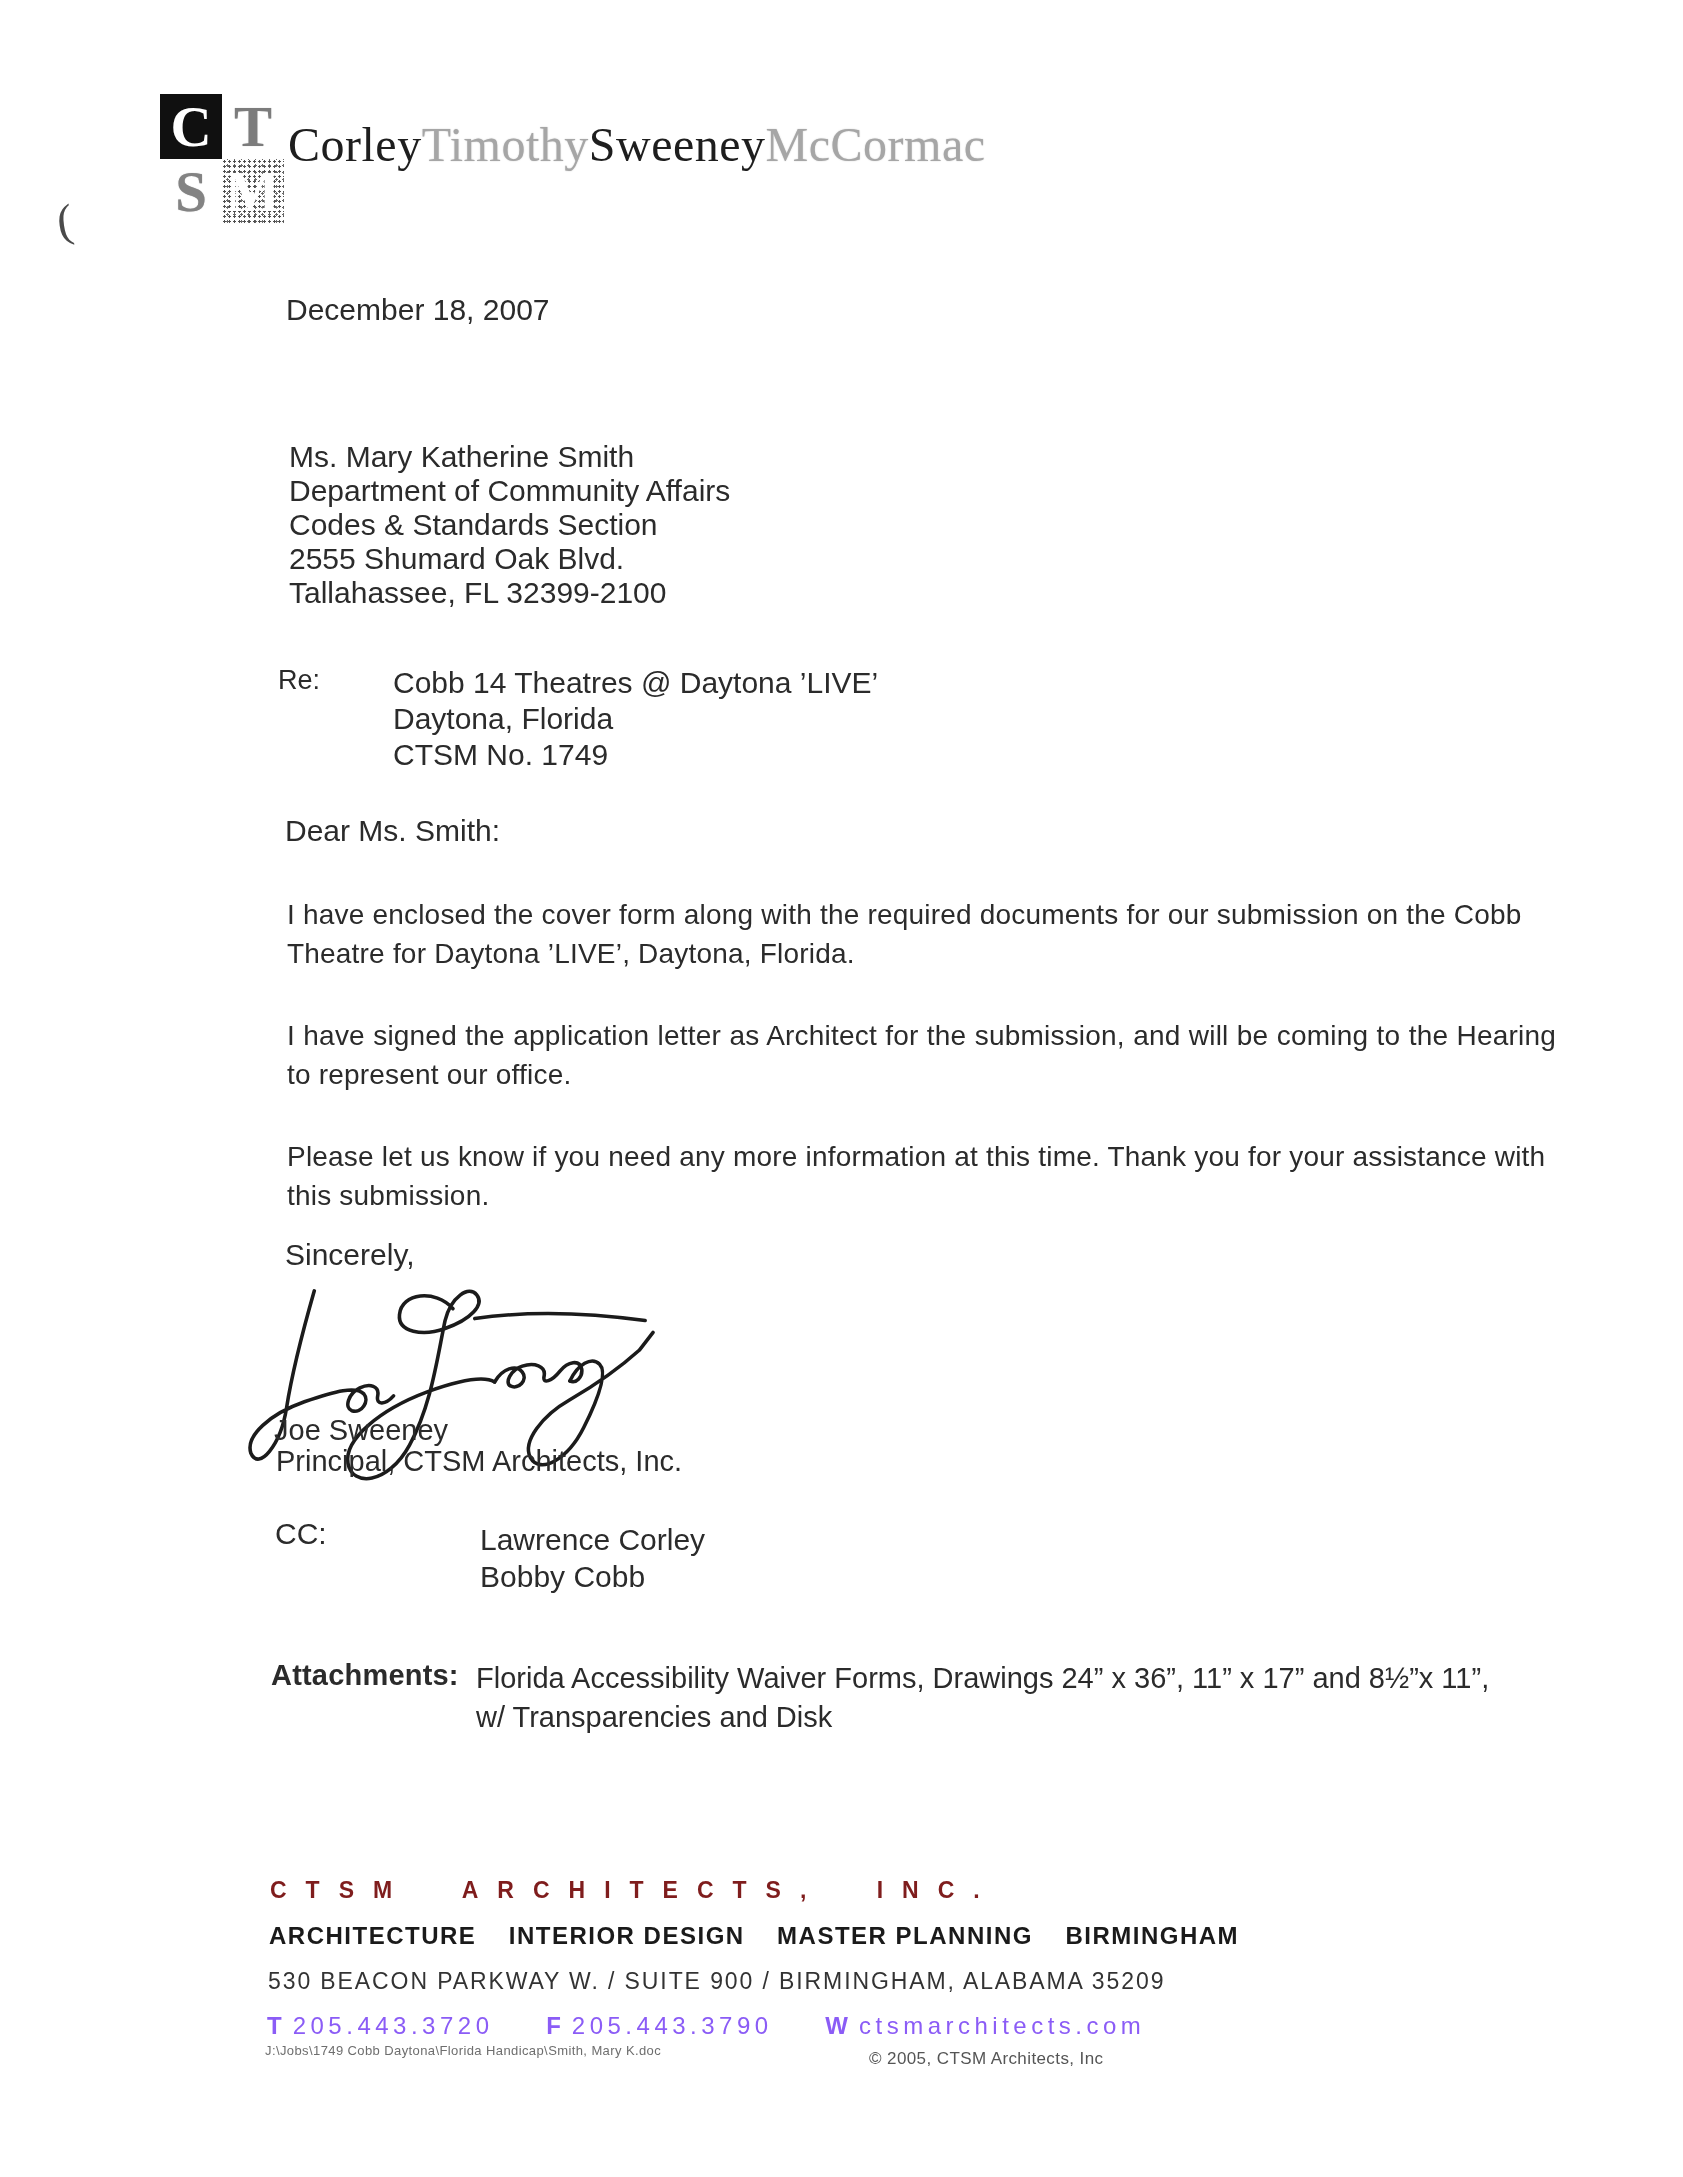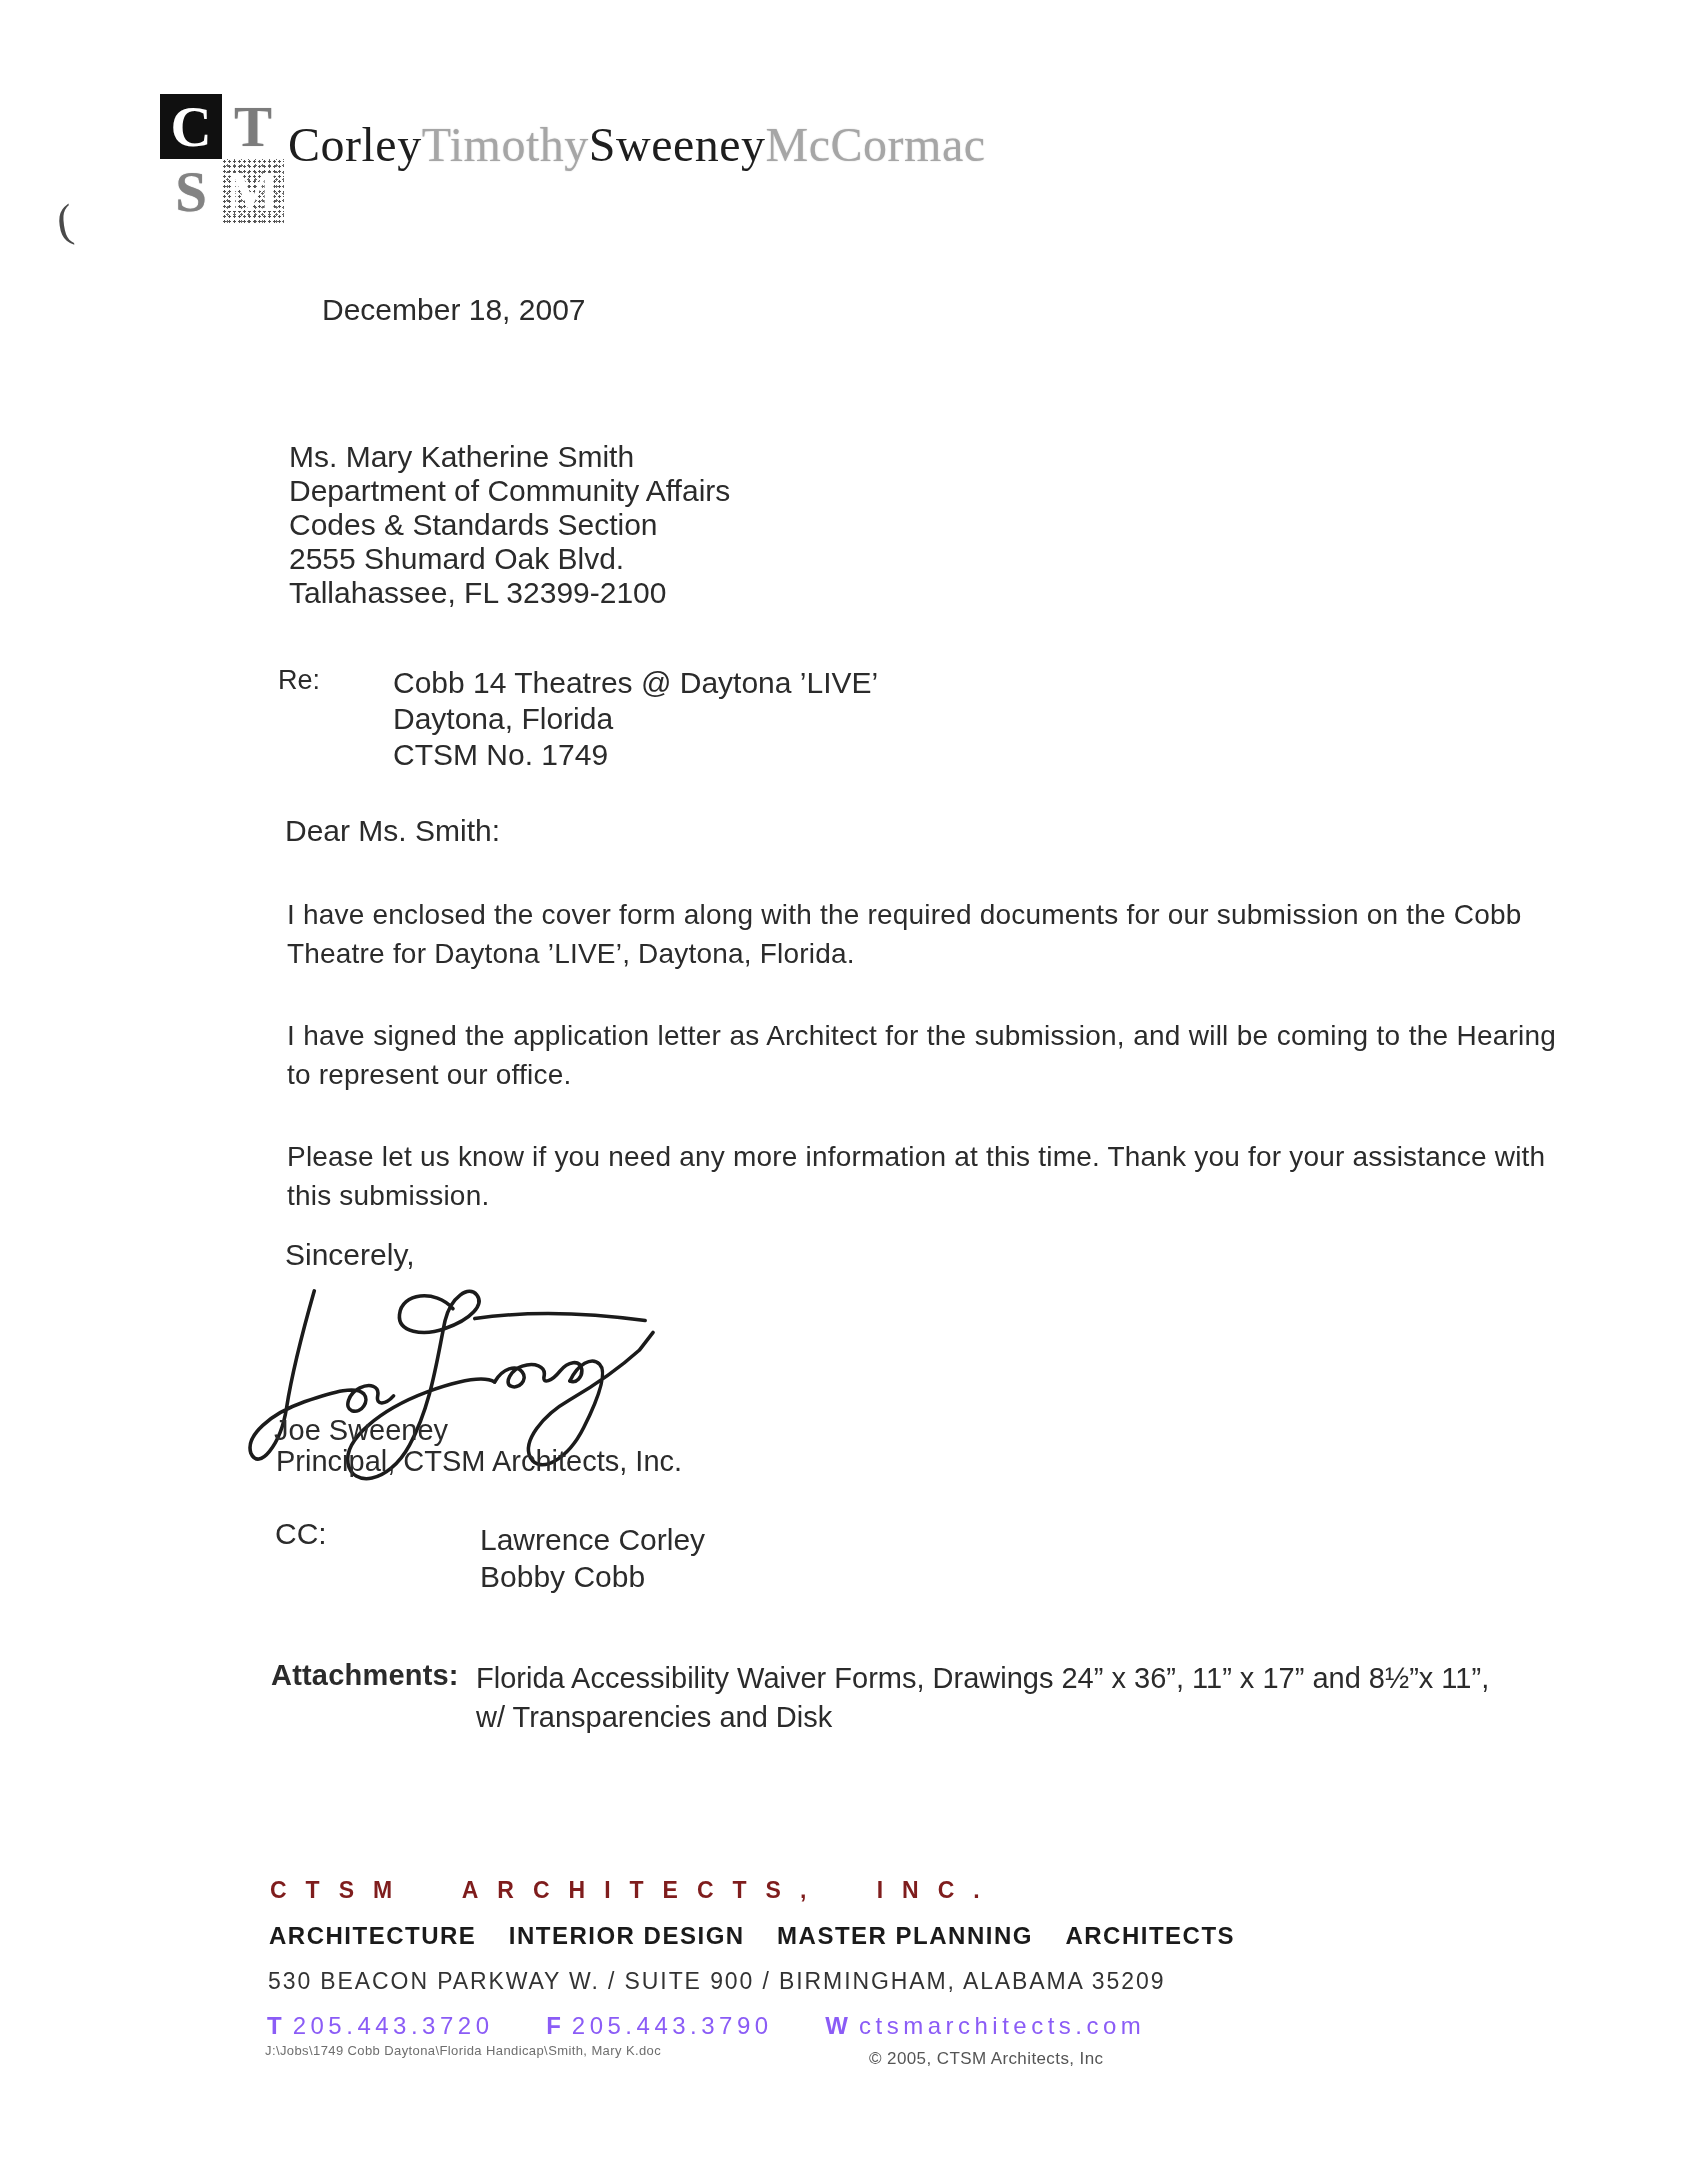--- a/index.html
+++ b/index.html
@@ -30,21 +30,21 @@
   .cell-t, .cell-s { text-shadow:0 0 1px #b5b5b5; }
 
   
   .wordmark { left:288px; top:117px; font-family:"Liberation Serif", serif;
               font-size:48px; line-height:55px; letter-spacing:0.5px; white-space:nowrap; }
   .wm-dark  { color:#1e1e1e; }
   .wm-light { color:#a6a6a6; text-shadow:0 0 1.5px #c9c9c9; }
 
   
   .t30 { font-size:30px; line-height:34px; }
-  .date { left:286px; top:293px; font-size:30px;margin-left:36px; }
+  .date { left:286px; top:293px; font-size:30px; }
   .recipient { left:289px; top:440px; }
   .re-label { left:278px; top:665px; font-size:27px; }
   .re-content { left:393px; top:665px; font-size:30px; line-height:36px; }
   .salutation { left:285px; top:814px; font-size:30px; }
   .para { left:287px; width:1269px; font-size:28px; line-height:39px; letter-spacing:0.2px; }
   .p1 { top:895px; }
   .p2 { top:1016px; text-align:justify; }
   .p3 { top:1137px; }
   .closing { left:285px; top:1238px; font-size:30px; }
 
@@ -136,21 +136,21 @@
     <div>Florida Accessibility Waiver Forms, Drawings 24” x 36”, 11” x 17” and  8½”x 11”,</div>
     <div>w/ Transparencies and Disk</div>
   </div>
 
   <div class="abs f-company">CTSM ARCHITECTS, INC.</div>
 
   <div class="abs f-services">
     <span>ARCHITECTURE</span>
     <span>INTERIOR DESIGN</span>
     <span>MASTER PLANNING</span>
-    <span>ARCHITECTS</span>
+    <span>BIRMINGHAM</span>
   </div>
 
   <div class="abs f-address">530 BEACON PARKWAY W. / SUITE 900 / BIRMINGHAM, ALABAMA 35209</div>
 
   <div class="abs f-contact">
     <span class="grp"><span class="lbl">T</span><span class="val">205.443.3720</span></span>
     <span class="grp"><span class="lbl">F</span><span class="val">205.443.3790</span></span>
     <span class="grp"><span class="lbl">W</span><span class="val">ctsmarchitects.com</span></span>
   </div>
 

